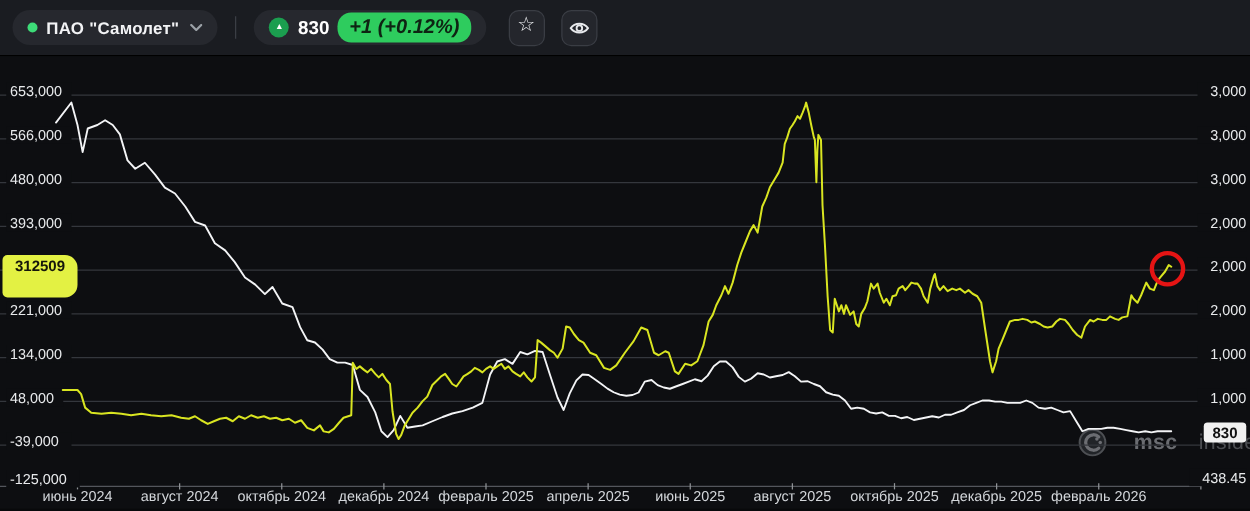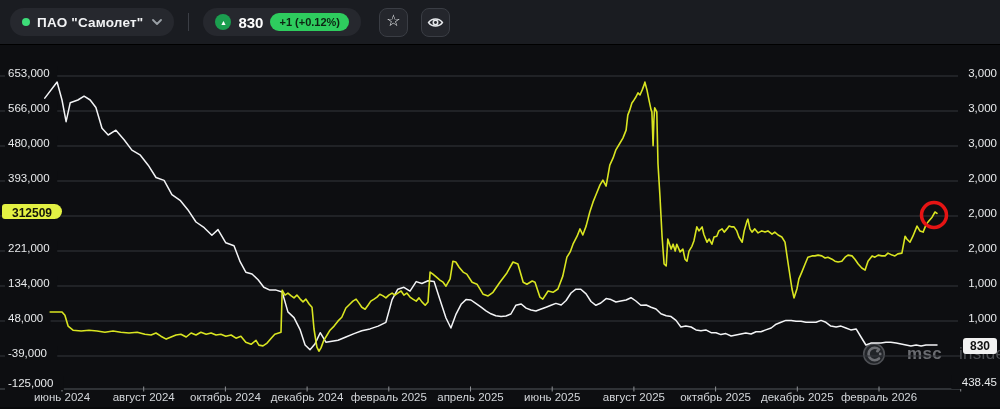--- a/index.html
+++ b/index.html
@@ -7,31 +7,31 @@
   .header{position:absolute;left:0;top:0;width:1000px;height:45px;background:#1a1c21;
           border-bottom:1px solid #000;display:flex;align-items:center;padding-left:10px;box-sizing:border-box;gap:8px;}
   .pill{display:flex;align-items:center;background:#26282e;border-radius:15px;height:28px;padding:0 12px;gap:7px;}
   .tickerName{color:#f2f3f5;font-size:13.5px;font-weight:bold;letter-spacing:.2px;}
   .dot{width:8px;height:8px;border-radius:50%;background:#3ddc78;}
   .chev{display:flex;align-items:center;margin-left:2px;}
   .vdiv{width:1px;height:18px;background:#3b3e45;margin:0 6px;}
   .greenCircle{width:16px;height:16px;border-radius:50%;background:#1b9e4f;display:flex;align-items:center;justify-content:center;}
   .greenCircle span{color:#fff;font-size:7px;line-height:7px;transform:translateY(-0.5px);}
   .priceTxt{color:#fff;font-size:15px;font-weight:bold;}
-  .chgBadge{background:#2ecc5e;color:#0e2413;font-size:11px;font-weight:bold;border-radius:11px;padding:3px 9px;}
+  .chgBadge{background:#2ecc5e;color:#0e2413;font-size:16px;font-weight:bold;border-radius:11px;padding:3px 9px;font-style:italic;}
   .iconBtn{width:27px;height:27px;border-radius:8px;background:#24262c;border:1px solid #3a3d44;
            display:flex;align-items:center;justify-content:center;cursor:pointer;}
   .starGlyph{color:#eceef0;font-size:16px;line-height:16px;transform:translateY(-1px);}
   .chartWrap{position:absolute;left:0;top:45px;width:1000px;height:364px;background:#0d0e11;}
   .chartWrap svg.main{position:absolute;left:0;top:0;z-index:2;}
   .wm{position:absolute;left:862px;top:297px;z-index:1;display:flex;align-items:center;gap:21px;opacity:.55;}
   .wm .t1{color:#b7bac0;font-weight:bold;font-size:17px;letter-spacing:.3px;}
   .wm .t2{color:#7e8187;font-size:17px;letter-spacing:.3px;margin-left:-4px;}
   .ypill{position:absolute;left:2px;top:159px;z-index:3;background:#e3f143;color:#15160a;
-         font-size:12px;font-weight:bold;border-radius:4px 10px 10px 4px;height:15px;line-height:18px;
+         font-size:12px;font-weight:bold;border-radius:4px 10px 10px 4px;height:34px;line-height:18px;
          padding:0 10px;min-width:40px;text-align:center;}
   .wbadge{position:absolute;right:3px;top:293px;z-index:3;background:#f1f1f1;color:#111;
           font-size:12px;font-weight:bold;border-radius:3px;height:16px;line-height:16px;padding:0 7px;}
   .footerEdge{position:absolute;left:0;top:407px;width:1000px;height:2px;background:#08090b;}
 </style>
 </head>
 <body>
 
 <div class="header">
   <div class="pill">

